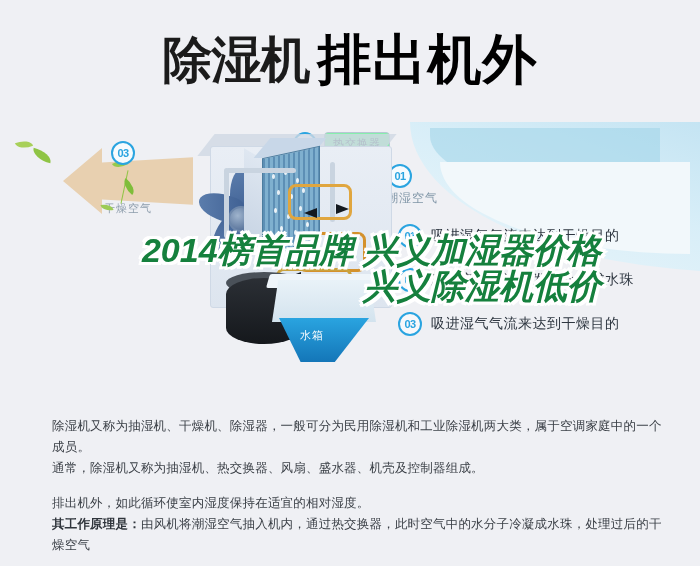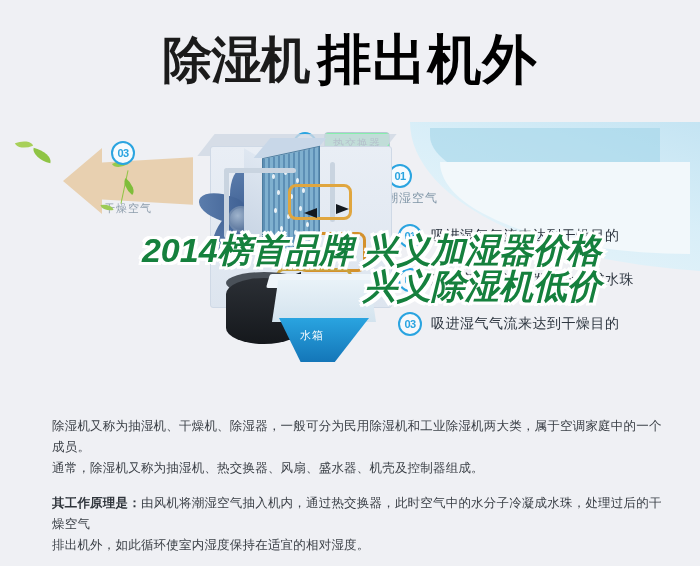--- a/index.html
+++ b/index.html
@@ -491,17 +491,17 @@
       </div>
     </div>
   </div>
 
   <div class="overlay">2014榜首品牌 兴义加湿器价格 兴义除湿机低价</div>
 
   <div class="copy">
     <p>除湿机又称为抽湿机、干燥机、除湿器，一般可分为民用除湿机和工业除湿机两大类，属于空调家庭中的一个成员。</p>
     <p>通常，除湿机又称为抽湿机、热交换器、风扇、盛水器、机壳及控制器组成。</p>
     <div class="para-gap"></div>
+    <p>排出机外，如此循环使室内湿度保持在适宜的相对湿度。</p>
     <p><span class="lead">其工作原理是：</span><span>由风机将潮湿空气抽入机内，通过热交换器，此时空气中的水分子冷凝成水珠，处理过后的干燥空气</span></p>
-    <p>排出机外，如此循环使室内湿度保持在适宜的相对湿度。</p>
   </div>
 
 </div>
 
 </body></html>

